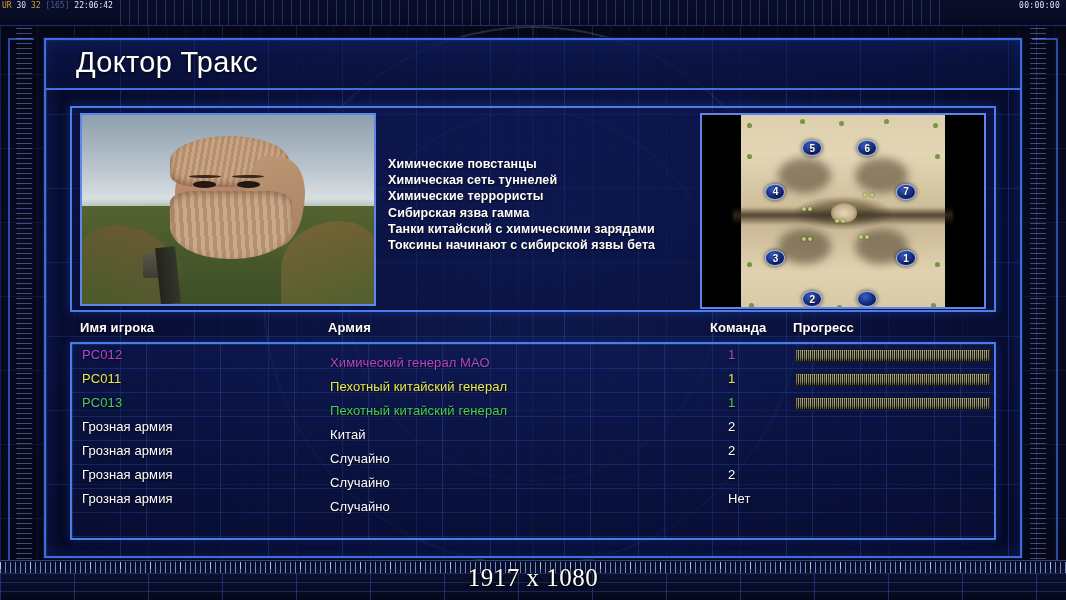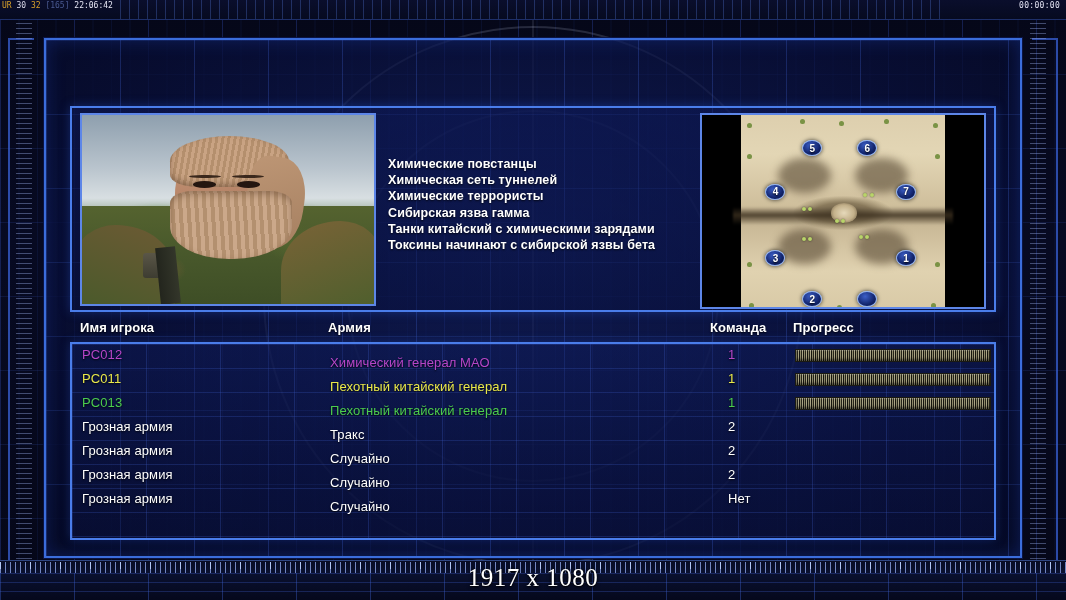--- a/index.html
+++ b/index.html
@@ -29,21 +29,21 @@
   #screen .bg-grid2 {
     position:absolute; inset:0;
     background-image:
       linear-gradient(to right, rgba(40,70,170,.13) 1px, transparent 1px);
     background-size:18.5px 100%;
     pointer-events:none;
   }
 
   
   .topbar {
-    position:absolute; top:0; left:0; right:0; height:20px;
+    position:absolute; top:0; left:0; right:0; height:26px;
     background:linear-gradient(180deg,#0a0e2c,#060a20);
     border-bottom:1px solid rgba(70,110,220,.35);
     z-index:40;
   }
   .topbar .tl {
     position:absolute; left:2px; top:1px;
     font-family:"DejaVu Sans Mono", monospace;
     font-size:8px; letter-spacing:0px; white-space:nowrap;
   }
   .topbar .tl .c1{color:#d8a02a;} .topbar .tl .c2{color:#d8d8e8;}
@@ -365,20 +365,23 @@
       <span class="c3">32</span>
       <span class="c4">[165]</span>
       <span class="c5">22:06:42</span>
     </div>
     <div class="tr">00:00:00</div>
   </div>
 
   <div class="window">
     <div class="wgrid"></div>
 
+    <div class="title-bar">
+      <div class="title-text">Доктор Тракс</div>
+    </div>
 
     <div class="content">
 
       <div class="info-row">
 
         <div class="portrait">
           <div class="pt-sky"></div>
           <div class="pt-trees"></div>
           <div class="pt-body"></div>
           <div class="pt-shoulder-l"></div>
@@ -469,21 +472,21 @@
               <div class="bar"></div>
             </div>
             <div class="row" style="top: 48px;">
               <span class="nm" style="color: rgb(76, 204, 78); text-align: center;">PC013</span>
               <span class="ar" style="color: rgb(76, 204, 78);">Пехотный китайский генерал</span>
               <span class="tm" style="color: rgb(76, 204, 78);">1</span>
               <div class="bar"></div>
             </div>
             <div class="row" style="top: 72px;">
               <span class="nm" style="color: rgb(255, 255, 255);">Грозная армия</span>
-              <span class="ar" style="color: rgb(255, 255, 255);">Тракс</span>
+              <span class="ar" style="color: rgb(255, 255, 255);">Китай</span>
               <span class="tm" style="color: rgb(255, 255, 255);">2</span>
             </div>
             <div class="row" style="top: 96px;">
               <span class="nm" style="color: rgb(255, 255, 255);">Грозная армия</span>
               <span class="ar" style="color: rgb(255, 255, 255);">Случайно</span>
               <span class="tm" style="color: rgb(255, 255, 255);">2</span>
             </div>
             <div class="row" style="top: 120px;">
               <span class="nm" style="color: rgb(255, 255, 255);">Грозная армия</span>
               <span class="ar" style="color: rgb(255, 255, 255);">Случайно</span>

